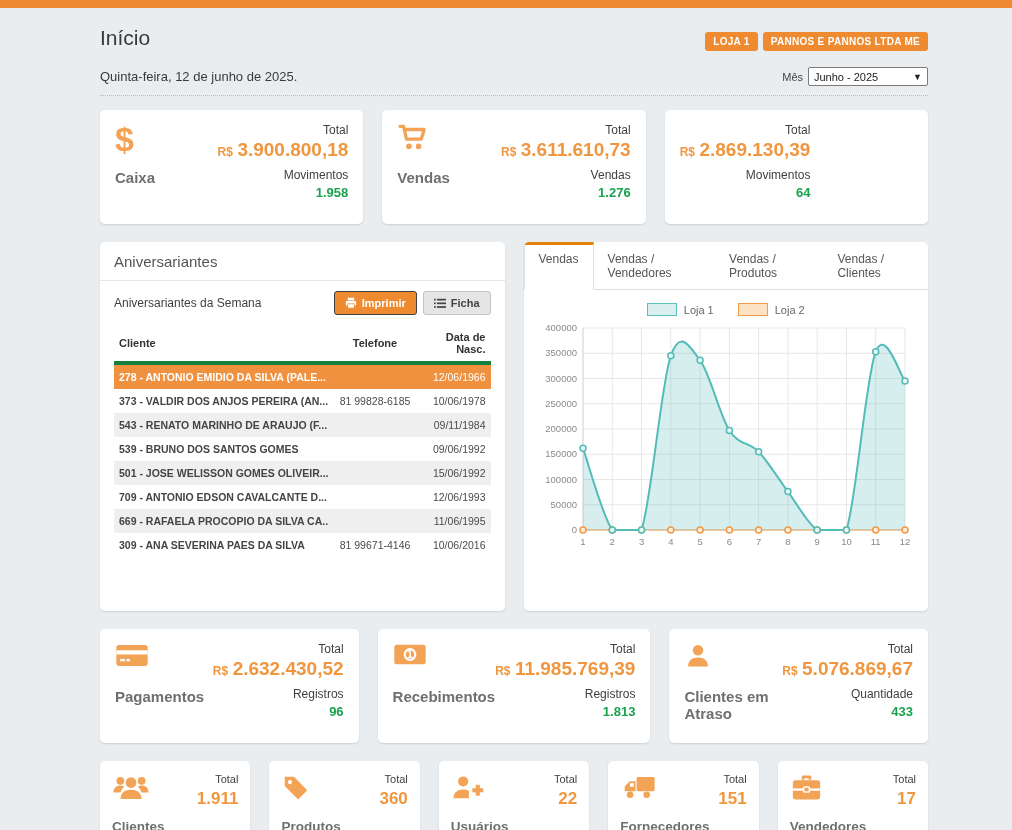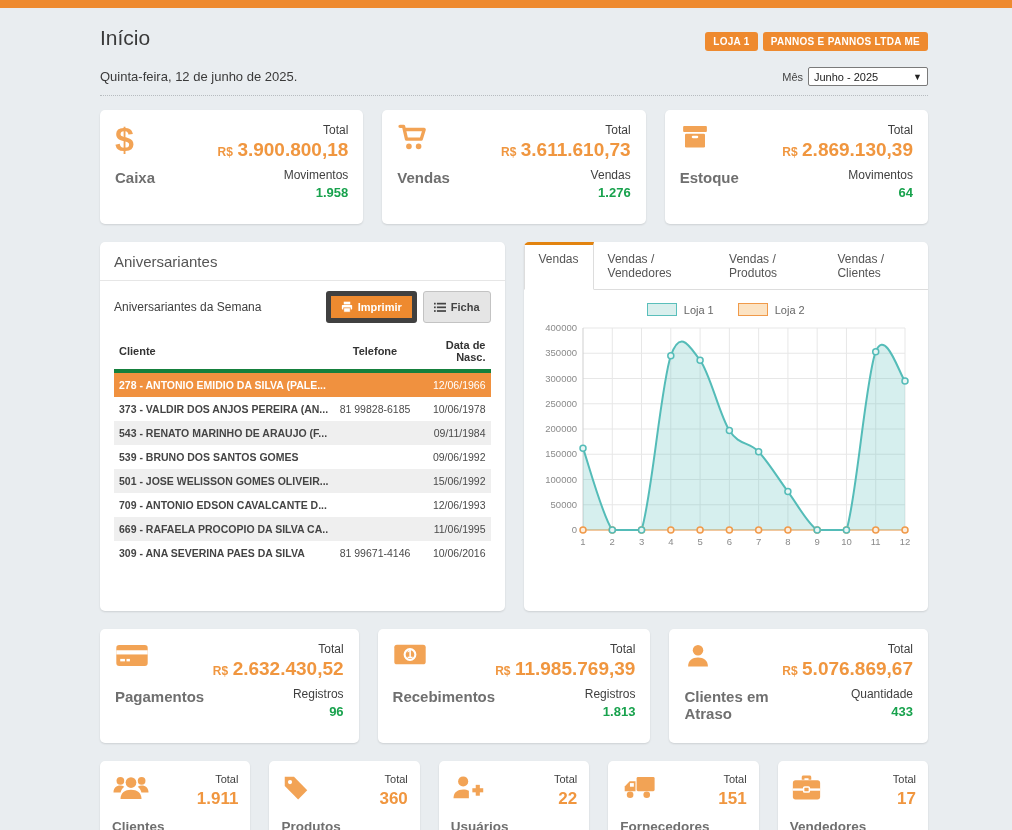--- a/index.html
+++ b/index.html
@@ -57,21 +57,21 @@
   .panel { background: #fff; border-radius: 5px; flex: 1; box-shadow: 0 1px 2px rgba(0,0,0,.12); overflow: hidden; }
   .panel-title { font-size: 15px; color: #555; padding: 11px 14px 10px; border-bottom: 1px solid #e6e6e6; }
   .panel-body { padding: 10px 14px; }
   .toolbar { display: flex; justify-content: space-between; align-items: center; }
   .subtitle { font-size: 12px; color: #3f3f3f; }
   .btns { display: flex; gap: 6px; }
   .btn {
     display: inline-flex; align-items: center; gap: 5px; font-size: 11px; font-weight: 700;
     padding: 5px 10px; border-radius: 3px; cursor: pointer; line-height: 1;
   }
-  .btn-orange { background: #ee8a2f; color: #fff; border: 5px solid #404040; }
+  .btn-orange { background: #ee8a2f; color: #fff; border: 1px solid #404040; }
   .btn-light { background: #e5e5e5; color: #444; border: 1px solid #c3c3c3; }
 
   table.birthday-table { width: 100%; border-collapse: collapse; margin-top: 10px; }
   .birthday-table th {
     text-align: left; font-size: 11px; color: #333; padding: 6px 5px;
     border-bottom: 4px solid #15803d; font-weight: 700;
   }
   .birthday-table th.col-tel { text-align: center; }
   .birthday-table th.col-date { text-align: right; }
   .birthday-table td { padding: 6px 5px; font-size: 10.5px; color: #4a4a4a; }
@@ -161,30 +161,20 @@
       </div>
       <div class="card-right">
         <div class="lbl">Total</div>
         <div class="val-line"><span class="cur">R$</span> <span class="num">3.611.610,73</span></div>
         <div class="lbl">Vendas</div>
         <div class="count">1.276</div>
       </div>
     </div>
 
     <div class="card big">
-      <div class="card-left">
-        <div class="icon-wrap">
-          <svg width="30" height="28" viewBox="0 0 24 22">
-            <rect x="2.5" y="2.2" width="19" height="4.8" rx="0.8" fill="#f2a355"></rect>
-            <rect x="4" y="8.4" width="16" height="11" rx="1" fill="#f2a355"></rect>
-            <rect x="9.4" y="10" width="5.2" height="1.9" rx="0.9" fill="#fff"></rect>
-          </svg>
-        </div>
-        <div class="card-title">Estoque</div>
-      </div>
       <div class="card-right">
         <div class="lbl">Total</div>
         <div class="val-line"><span class="cur">R$</span> <span class="num">2.869.130,39</span></div>
         <div class="lbl">Movimentos</div>
         <div class="count">64</div>
       </div>
     </div>
   </div>
 
   <div class="main-row">

